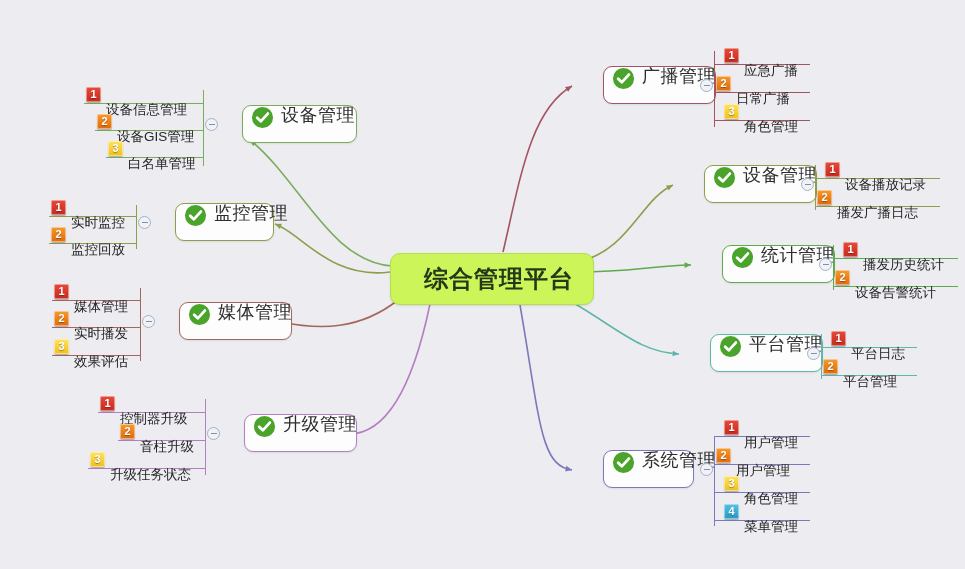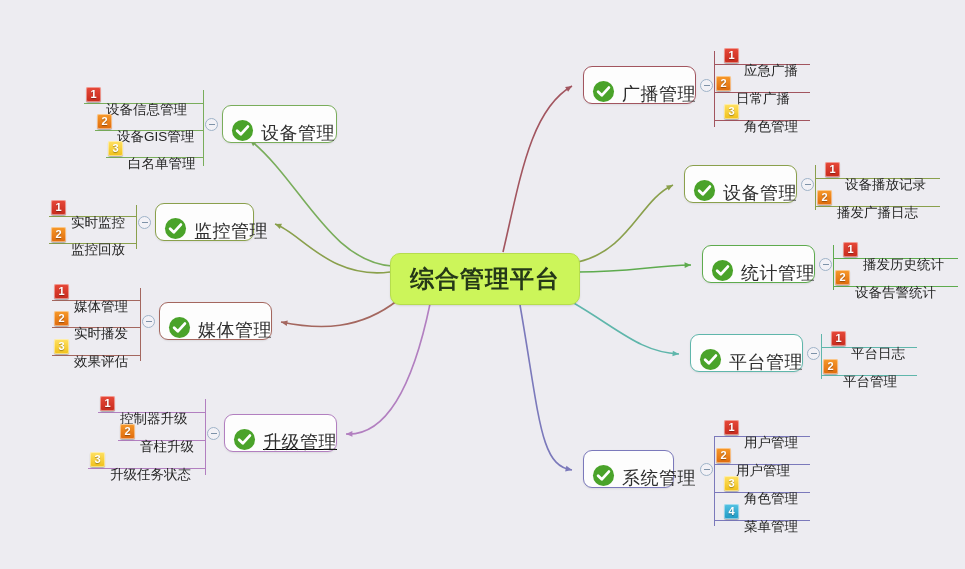--- a/index.html
+++ b/index.html
@@ -26,25 +26,26 @@
     letter-spacing:1px;
   }
 
   
   .branch{
     position:absolute;
     background:#fdfdfd;
     border:1.6px solid #8ab96a;
     border-radius:9px;
     box-shadow:0 1px 2px rgba(0,0,0,.08);
-    display:flex;align-items:flex-end;
+    display:flex;align-items:flex-start;
     padding:0 10px 0 8px;
     box-sizing:border-box;
     height:38px;
     white-space:nowrap;
+    margin-left:20px;
   }
   .branch .tick{
     width:23px;height:23px;flex:0 0 23px;
     margin-right:7px;
     display:block;
   }
   .branch .blabel{
     font-size:18px;
     color:#2d2d2d;
     letter-spacing:.5px;
@@ -117,21 +118,21 @@
       <polygon points="572,86 568.1385458673407,91.83859332214257 565.0749545651173,87.02163874476763" fill="#a2555f"></polygon>
       <path d="M 578,262 C 630,250 640,200 673,185" fill="none" stroke="#8aa04c" stroke-width="1.6"></path>
       <polygon points="673,185 668.6922405956092,190.51753648958325 666.0161351487445,185.4750070940504" fill="#8aa04c"></polygon>
       <path d="M 578,272 C 630,272 650,266 691,265" fill="none" stroke="#5eab4e" stroke-width="1.6"></path>
       <polygon points="691,265 684.700262204866,268.0517705864892 684.522679238242,262.3458870127106" fill="#5eab4e"></polygon>
       <path d="M 572,302 C 620,330 640,352 679,354" fill="none" stroke="#5fb6ab" stroke-width="1.6"></path>
       <polygon points="679,354 672.4015720568918,356.3368244862655 672.8556943627058,350.646269504639" fill="#5fb6ab"></polygon>
       <path d="M 520,305 C 540,420 540,466 572,470" fill="none" stroke="#7b79bb" stroke-width="1.6"></path>
       <polygon points="572,470 565.1369790139122,471.37802138754034 566.393054473413,465.8092766898916" fill="#7b79bb"></polygon>
     </svg>
-<div class="center-node" style="left: 390px; top: 253px; width: 188px; height: 50px; background: rgb(204, 245, 90); border-color: rgb(182, 221, 77); font-size: 24px;">
+<div class="center-node" style="left: 390px; top: 253px; width: 188px; height: 50px; background: rgb(204, 245, 90); border-color: rgb(182, 221, 77); font-size: 24px; padding-left: 14px;">
       <span>综合管理平台</span>
     </div>
     <div class="branch" style="left: 222px; top: 105px; width: 115px; border-color: rgb(121, 173, 91);">
       <svg viewBox="0 0 24 24" class="tick">
         <circle cx="12" cy="12" r="11" fill="#4aa32a"></circle>
         <path d="M6.4 12.3 L10.2 16 L17.6 7.9" stroke="#ffffff" stroke-width="2.9" fill="none" stroke-linecap="round" stroke-linejoin="round"></path>
       </svg>
       <span class="blabel">设备管理</span>
     </div>
     <div class="collapser" style="left: 205px; top: 118px;"></div>
@@ -187,21 +188,21 @@
     <div class="underline" style="left: 52px; top: 327px; width: 88px; background: rgb(164, 103, 95);"></div>
     <div class="subitem" style="left: 52px; top: 307px; width: 88px;">
       <span class="num n2">2</span>
       <span class="slabel">实时播发</span>
     </div>
     <div class="underline" style="left: 52px; top: 355px; width: 88px; background: rgb(164, 103, 95);"></div>
     <div class="subitem" style="left: 52px; top: 335px; width: 88px;">
       <span class="num n3">3</span>
       <span class="slabel">效果评估</span>
     </div>
-    <div class="branch" style="left: 224px; top: 414px; width: 113px; border-color: rgb(178, 127, 192); text-decoration: underline;">
+    <div class="branch" style="left: 224px; top: 414px; width: 113px; border-color: rgb(178, 127, 192);">
       <svg viewBox="0 0 24 24" class="tick">
         <circle cx="12" cy="12" r="11" fill="#4aa32a"></circle>
         <path d="M6.4 12.3 L10.2 16 L17.6 7.9" stroke="#ffffff" stroke-width="2.9" fill="none" stroke-linecap="round" stroke-linejoin="round"></path>
       </svg>
       <span class="blabel">升级管理</span>
     </div>
     <div class="collapser" style="left: 207px; top: 427px;"></div>
     <div class="spine" style="left: 205px; top: 399px; width: 1.4px; height: 76px; background: rgb(178, 127, 192);"></div>
     <div class="underline" style="left: 98px; top: 412px; width: 107px; background: rgb(178, 127, 192);"></div>
     <div class="subitem" style="left: 98px; top: 392px; width: 107px;">

